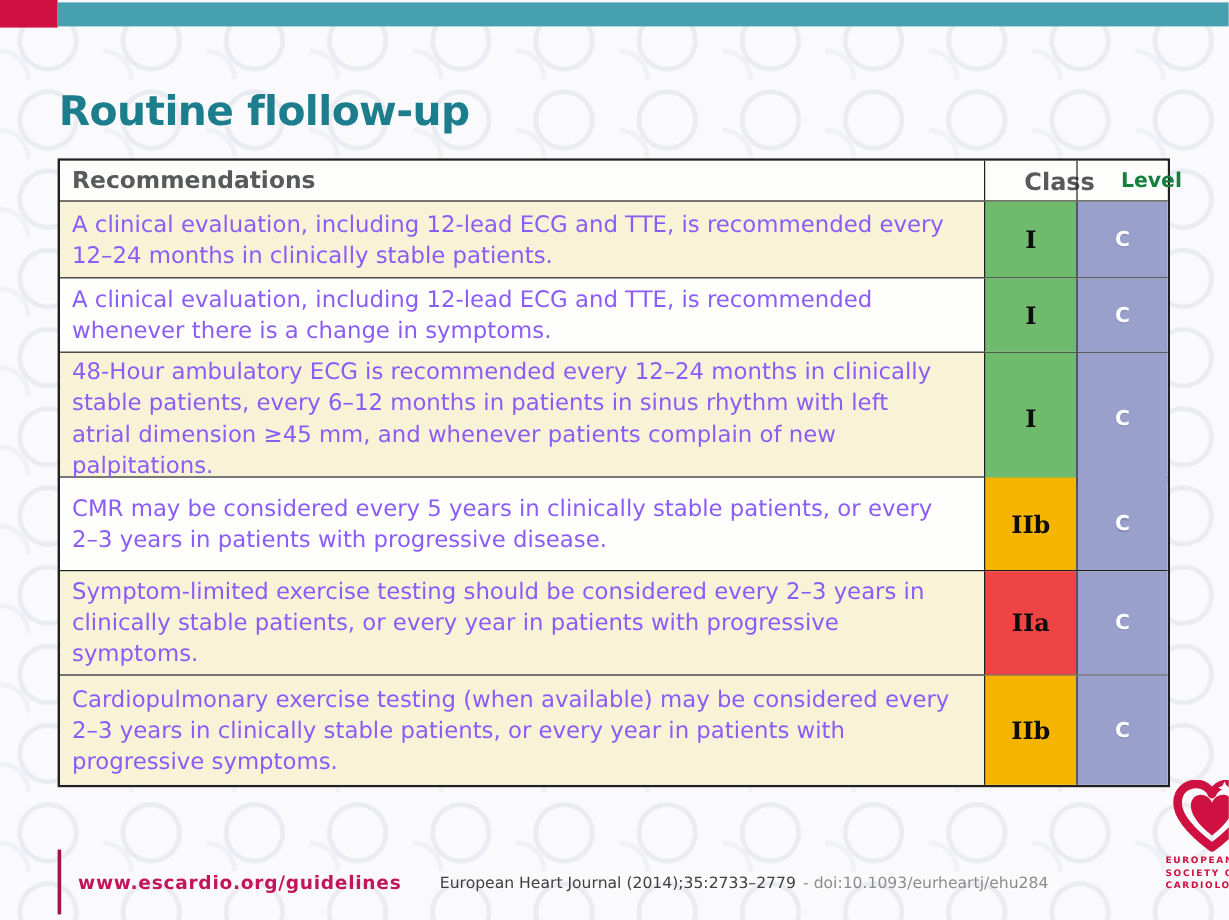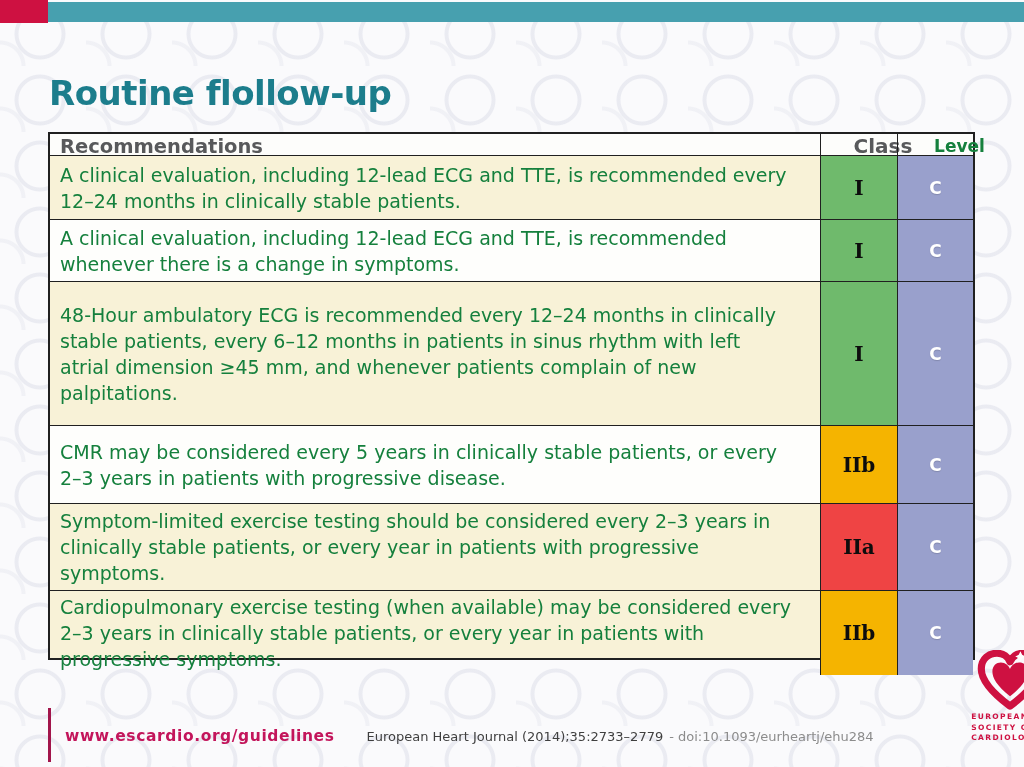--- a/index.html
+++ b/index.html
@@ -15,30 +15,30 @@
   .top-bar{position:absolute;left:48px;top:2px;right:0;height:20px;}
   .corner-block{position:absolute;left:0;top:0;width:48px;height:23px;}
   .slide-title{position:absolute;left:49px;top:50px;font-size:34px;font-weight:bold;letter-spacing:-0.5px;}
   
   .rec-table{
     position:absolute;left:48px;top:132px;width:927px;box-sizing:border-box;
     border:2px solid #202020;background:#fff;
   }
   .t-row{display:grid;grid-template-columns:770px 77px 76px;box-sizing:border-box;}
   .t-row + .t-row{border-top:1px solid #202020;}
-  .t-head{height:21px;background:#fdfdfb;}
+  .t-head{height:33px;background:#fdfdfb;}
   .t-row:nth-child(2){height:64px;}
   .t-row:nth-child(3){height:62px;}
-  .t-row:nth-child(4){height:144px;}
+  .t-row:nth-child(4){height:104px;}
   .t-row:nth-child(5){height:78px;}
   .t-row:nth-child(6){height:87px;}
-  .t-row:nth-child(7){height:68px;}
+  .t-row:nth-child(7){height:92px;}
   .cell{box-sizing:border-box;display:flex;align-items:center;}
   .cls,.lvl{border-left:1px solid #202020;justify-content:center;}
-  .rec{padding:3px 26px 3px 10px;font-size:19px;line-height:26px;color:#15803d;}
+  .rec{padding:3px 26px 3px 10px;font-size:19px;line-height:26px;color:#8b5cf6;}
   .h-rec{padding-left:10px;font-size:19.5px;font-weight:bold;color:#58595b;}
   .h-cls,.h-lvl{font-size:19.5px;font-weight:bold;color:#58595b;padding-left:48px;}
   .cls{font-family:"DejaVu Serif","Liberation Serif",serif;font-size:20px;font-weight:bold;color:#0d0d0d;}
   .lvl{font-size:17px;font-weight:bold;color:#ffffff;text-shadow:0 1px 1px rgba(0,0,0,.15);}
   
   .footer{position:absolute;left:48px;top:708px;height:56px;display:flex;align-items:center;}
   .footer-rule{width:3px;height:54px;background:#a2154b;align-self:flex-start;}
   .guidelines-url{margin-left:14px;font-size:15.5px;font-weight:bold;letter-spacing:.6px;}
   .journal-ref{margin-left:32px;font-size:13px;color:#3f3f3f;}
   .doi-ref{margin-left:6px;font-size:13px;color:#8c8c8c;}

